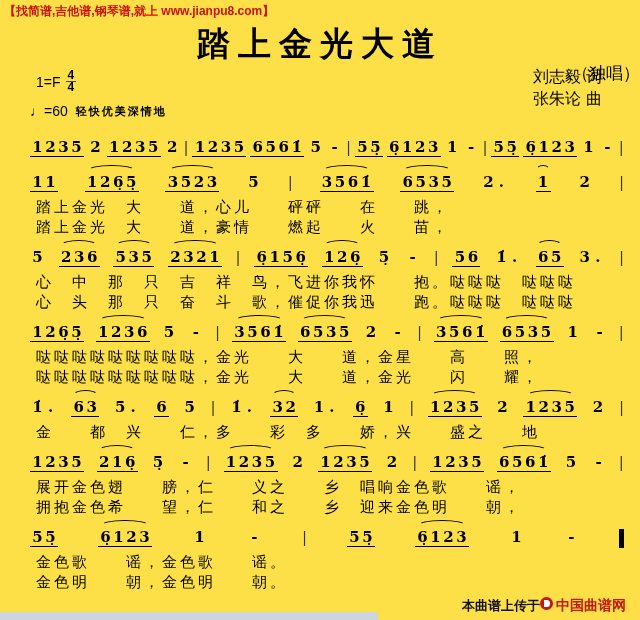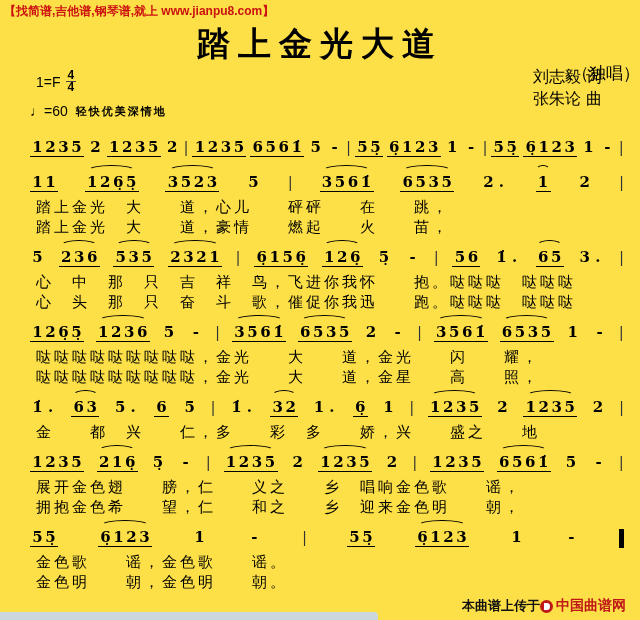--- a/index.html
+++ b/index.html
@@ -30,21 +30,21 @@
   .u1{border-bottom:1.6px solid #000;}
   .arc{position:absolute;top:-6px;left:6%;right:6%;height:9px;
        border:1.3px solid transparent;border-top:1.3px solid #000;border-radius:50% 50% 0 0;}
   .bar{font-weight:normal;color:#333;padding:2px 0 0 0;}
   .final-bar{width:5px;height:19px;background:#000;margin-top:3px;}
   .lyric{font-size:15px;line-height:20px;white-space:pre;font-family:"DejaVu Serif","Liberation Serif",serif;
          letter-spacing:3px;margin-left:6px;}
   
   .footer{position:absolute;right:14px;bottom:5px;display:flex;align-items:center;font-size:13px;}
   .footer .upload{font-weight:bold;color:#111;}
-  .sitelogo{display:flex;align-items:center;gap:3px;color:#c01818;font-weight:bold;font-size:14px;
+  .sitelogo{display:flex;gap:3px;color:#c01818;font-weight:bold;font-size:14px;
             font-family:Liberation Mono, monospace;}
   .logo-circle{width:13px;height:13px;border-radius:50%;background:#c01818;position:relative;display:inline-block;}
   .logo-circle::after{content:"";position:absolute;left:4px;top:3px;width:6px;height:7px;background:#fff;border-radius:0 50% 50% 0;}
   .bottom-strip{position:absolute;left:0;bottom:0;width:378px;height:8px;background:#ccd6de;border-top-right-radius:4px;}
 </style>
 </head>
 <body>
 
 <div id="page">
 
@@ -326,22 +326,22 @@
             <span class="arc"></span>
           </span>
           <span class="tok">
             <span class="ch">1</span>
           </span>
           <span class="tok">
             <span class="ch">-</span>
           </span>
           <span class="tok bar">|</span>
         </div>
+        <div class="lyric">哒哒哒哒哒哒哒哒哒，金光　　大　　道，金星　　高　　照，</div>
         <div class="lyric">哒哒哒哒哒哒哒哒哒，金光　　大　　道，金光　　闪　　耀，</div>
-        <div class="lyric">哒哒哒哒哒哒哒哒哒，金光　　大　　道，金星　　高　　照，</div>
       </div>
       <div class="system">
         <div class="notes-row">
           <span class="tok">
             <span class="ch">1̇</span>
             <span class="ch">.</span>
           </span>
           <span class="tok u1">
             <span class="ch">6</span>
             <span class="ch">3</span>

